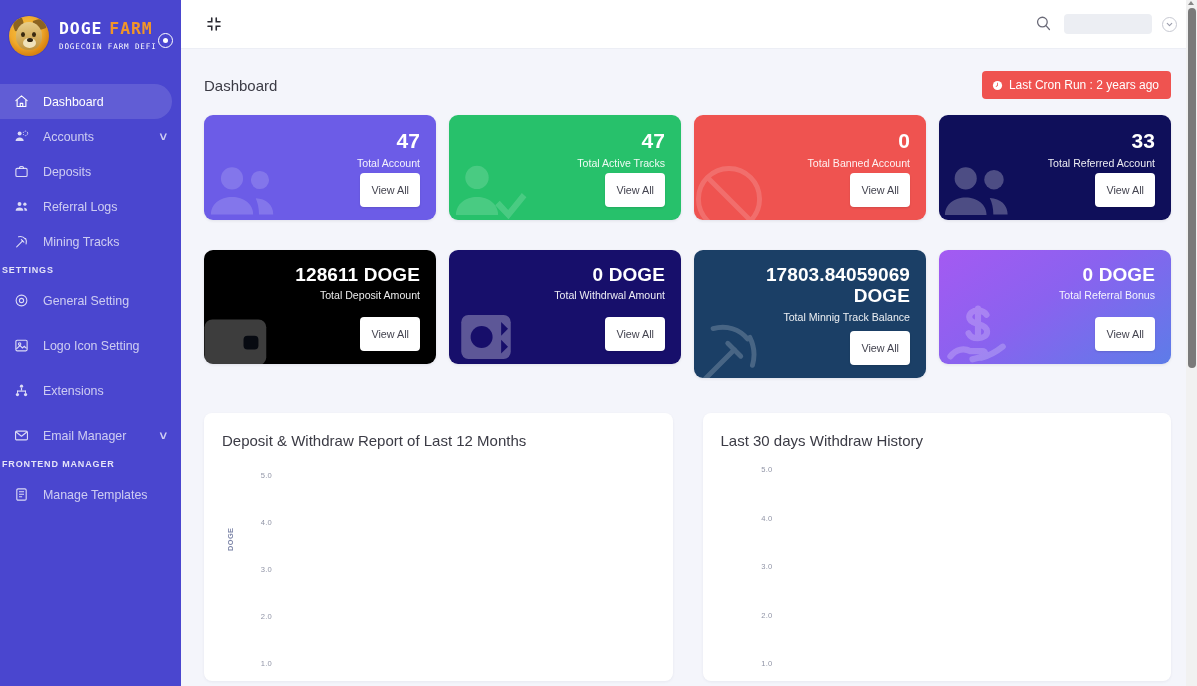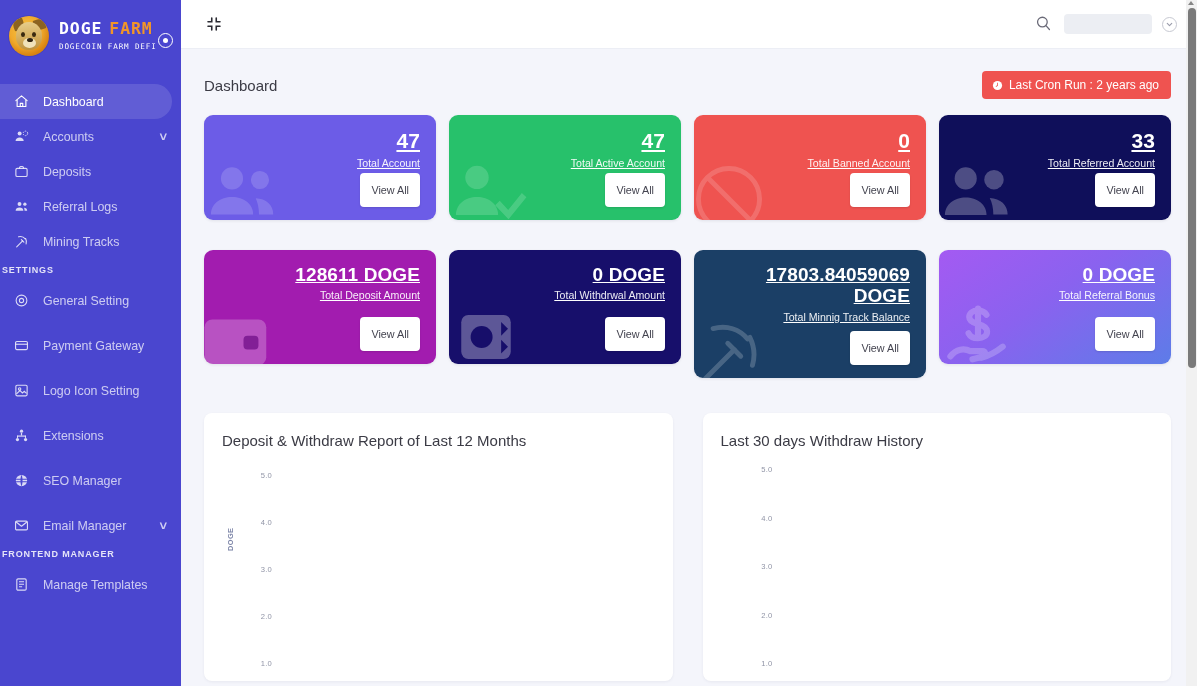--- a/index.html
+++ b/index.html
@@ -170,21 +170,20 @@
   }
   .card {
     border-radius: 9px;
     min-height: 105px;
     position: relative;
     overflow: hidden;
     padding: 14px 16px 13px 16px;
     display: flex; flex-direction: column; align-items: flex-end;
     color: #fff;
     box-shadow: 0 1px 3px rgba(30,30,60,.09);
-    text-decoration: underline;
   }
   .card .bg-ico {
     position: absolute; left: 2px; bottom: -12px;
     width: 78px; height: 78px;
     opacity: .16; color: #fff; pointer-events: none;
   }
   .card .num {
     font-size: 21px; font-weight: 600; line-height: 1.12;
     text-align: right; letter-spacing: .1px;
     position: relative; z-index: 2;
@@ -344,29 +343,20 @@
         <div class="nav-item spaced">
           <span class="ico">
             <svg width="15" height="15" viewBox="0 0 24 24" fill="none" stroke="currentColor" stroke-width="1.7">
                 <circle cx="12" cy="12" r="8.6"></circle>
                 <circle cx="12" cy="12" r="3.4"></circle>
               </svg>
           </span>
           <span class="lbl">General Setting</span>
         </div>
 
-        <div class="nav-item spaced">
-          <span class="ico">
-            <svg width="15" height="15" viewBox="0 0 24 24" fill="none" stroke="currentColor" stroke-width="1.8">
-                <rect x="2.5" y="5.5" width="19" height="13" rx="2"></rect>
-                <path d="M2.5 10h19"></path>
-              </svg>
-          </span>
-          <span class="lbl">Payment Gateway</span>
-        </div>
 
         <div class="nav-item spaced">
           <span class="ico">
             <svg width="15" height="15" viewBox="0 0 24 24" fill="none" stroke="currentColor" stroke-width="1.8">
                 <rect x="3" y="3.5" width="18" height="17" rx="2"></rect>
                 <circle cx="9" cy="9.5" r="1.9"></circle>
                 <path d="M4 17.5 9.5 12l4 4 3-2.6 3.5 3.2"></path>
               </svg>
           </span>
           <span class="lbl">Logo Icon Setting</span>
@@ -380,30 +370,20 @@
                 <circle cx="18.5" cy="18.5" r="2.6"></circle>
                 <path d="M11 8h2v4h-2z"></path>
                 <path d="M5.5 12h13v1.9h-13z"></path>
                 <path d="M4.8 12h1.5v4H4.8zM17.7 12h1.5v4h-1.5z"></path>
               </svg>
           </span>
           <span class="lbl">Extensions</span>
         </div>
 
 
-        <div class="nav-item spaced">
-          <span class="ico">
-            <svg width="15" height="15" viewBox="0 0 24 24" fill="currentColor">
-                <circle cx="12" cy="12" r="9"></circle>
-                <path d="M12 3c-2.2 2.4-2.2 15.2 0 18 2.2-2.8 2.2-15.6 0-18z" fill="#4a46cf"></path>
-                <path d="M3.4 9.2h17.2v1.5H3.4zM3.4 13.3h17.2v1.5H3.4z" fill="#4a46cf"></path>
-              </svg>
-          </span>
-          <span class="lbl">SEO Manager</span>
-        </div>
 
         <div class="nav-item">
           <span class="ico">
             <svg width="15" height="15" viewBox="0 0 24 24" fill="none" stroke="currentColor" stroke-width="1.8" stroke-linejoin="round">
                 <rect x="2.5" y="5" width="19" height="14" rx="2"></rect>
                 <path d="m3.5 6.5 8.5 6.6 8.5-6.6"></path>
               </svg>
           </span>
           <span class="lbl">Email Manager</span>
           <span class="caret" style="font-size:13px;font-weight:700;">˅</span>
@@ -482,21 +462,21 @@
 
         <div class="card" style="background:#27c16b;">
           <span class="bg-ico">
             <svg viewBox="0 0 24 24" fill="currentColor" width="78" height="78">
                 <circle cx="8" cy="7.2" r="3.6"></circle>
                 <path d="M1.5 18.8c0-3.4 2.9-5.6 6.5-5.6s6.5 2.2 6.5 5.6z"></path>
                 <path d="m15 14.4 2.6 2.8 4.2-5.2 1.4 1.3-5.5 6.8-4.1-4.3z"></path>
               </svg>
           </span>
           <div class="num">47</div>
-          <div class="lbl">Total Active Account</div>
+          <div class="lbl">Total Active Tracks</div>
           <button class="view-btn">View All</button>
         </div>
 
         <div class="card" style="background:#ef5350;">
           <span class="bg-ico" style="left:-4px;bottom:-18px;">
             <svg viewBox="0 0 24 24" fill="none" stroke="currentColor" stroke-width="1.5" width="78" height="78">
                 <circle cx="12" cy="12" r="9.4"></circle>
                 <path d="M5.4 5.4 18.6 18.6"></path>
               </svg>
           </span>
@@ -515,21 +495,21 @@
               </svg>
           </span>
           <div class="num">33</div>
           <div class="lbl">Total Referred Account</div>
           <button class="view-btn">View All</button>
         </div>
       </div>
 
       <div class="cards cards-row2">
 
-        <div class="card" style="background:#a21caf;">
+        <div class="card" style="background:#000000;">
           <span class="bg-ico" style="opacity:.24;left:-6px;bottom:-14px;">
             <svg viewBox="0 0 24 24" fill="currentColor" width="78" height="78">
                 <rect x="2" y="6" width="19" height="14" rx="2.4"></rect>
                 <rect x="14" y="11" width="4.6" height="4.2" rx="1.2" fill="#1e2a4a"></rect>
               </svg>
           </span>
           <div class="num">128611 DOGE</div>
           <div class="lbl">Total Deposit Amount</div>
           <button class="view-btn">View All</button>
         </div>

